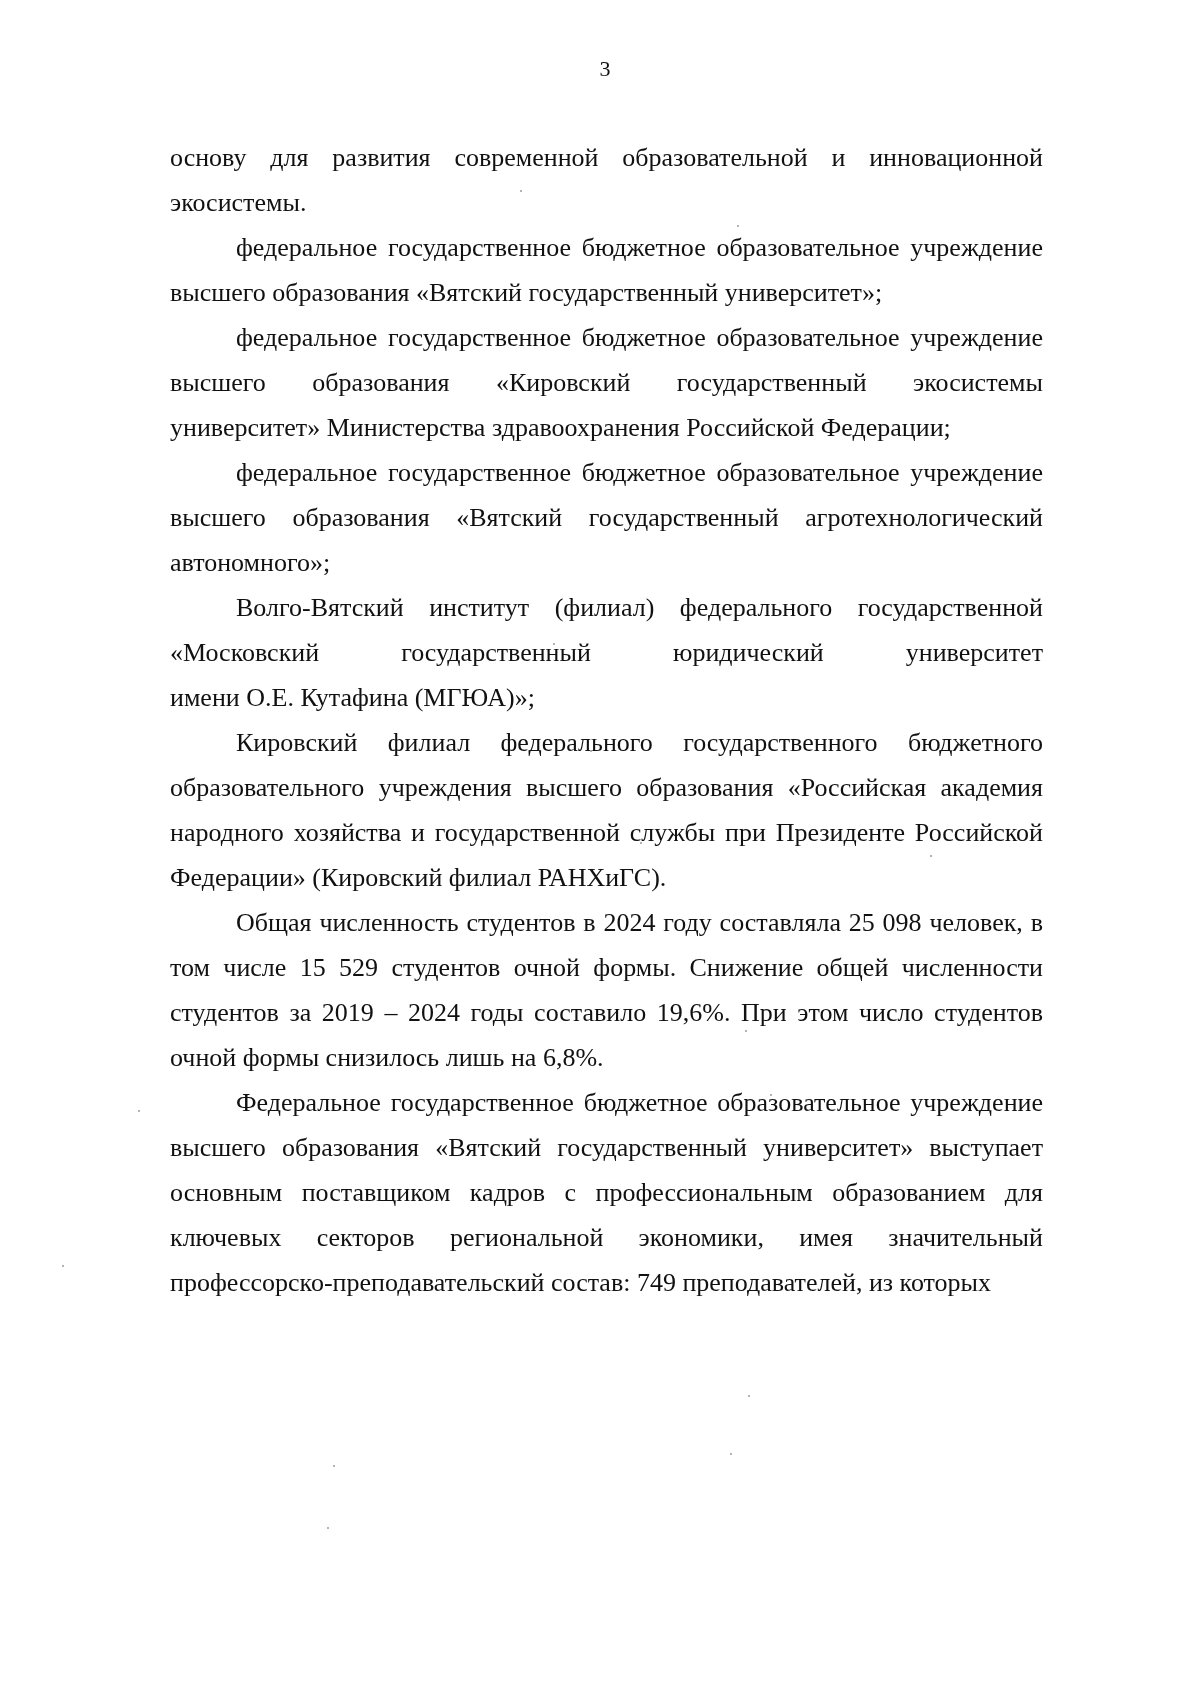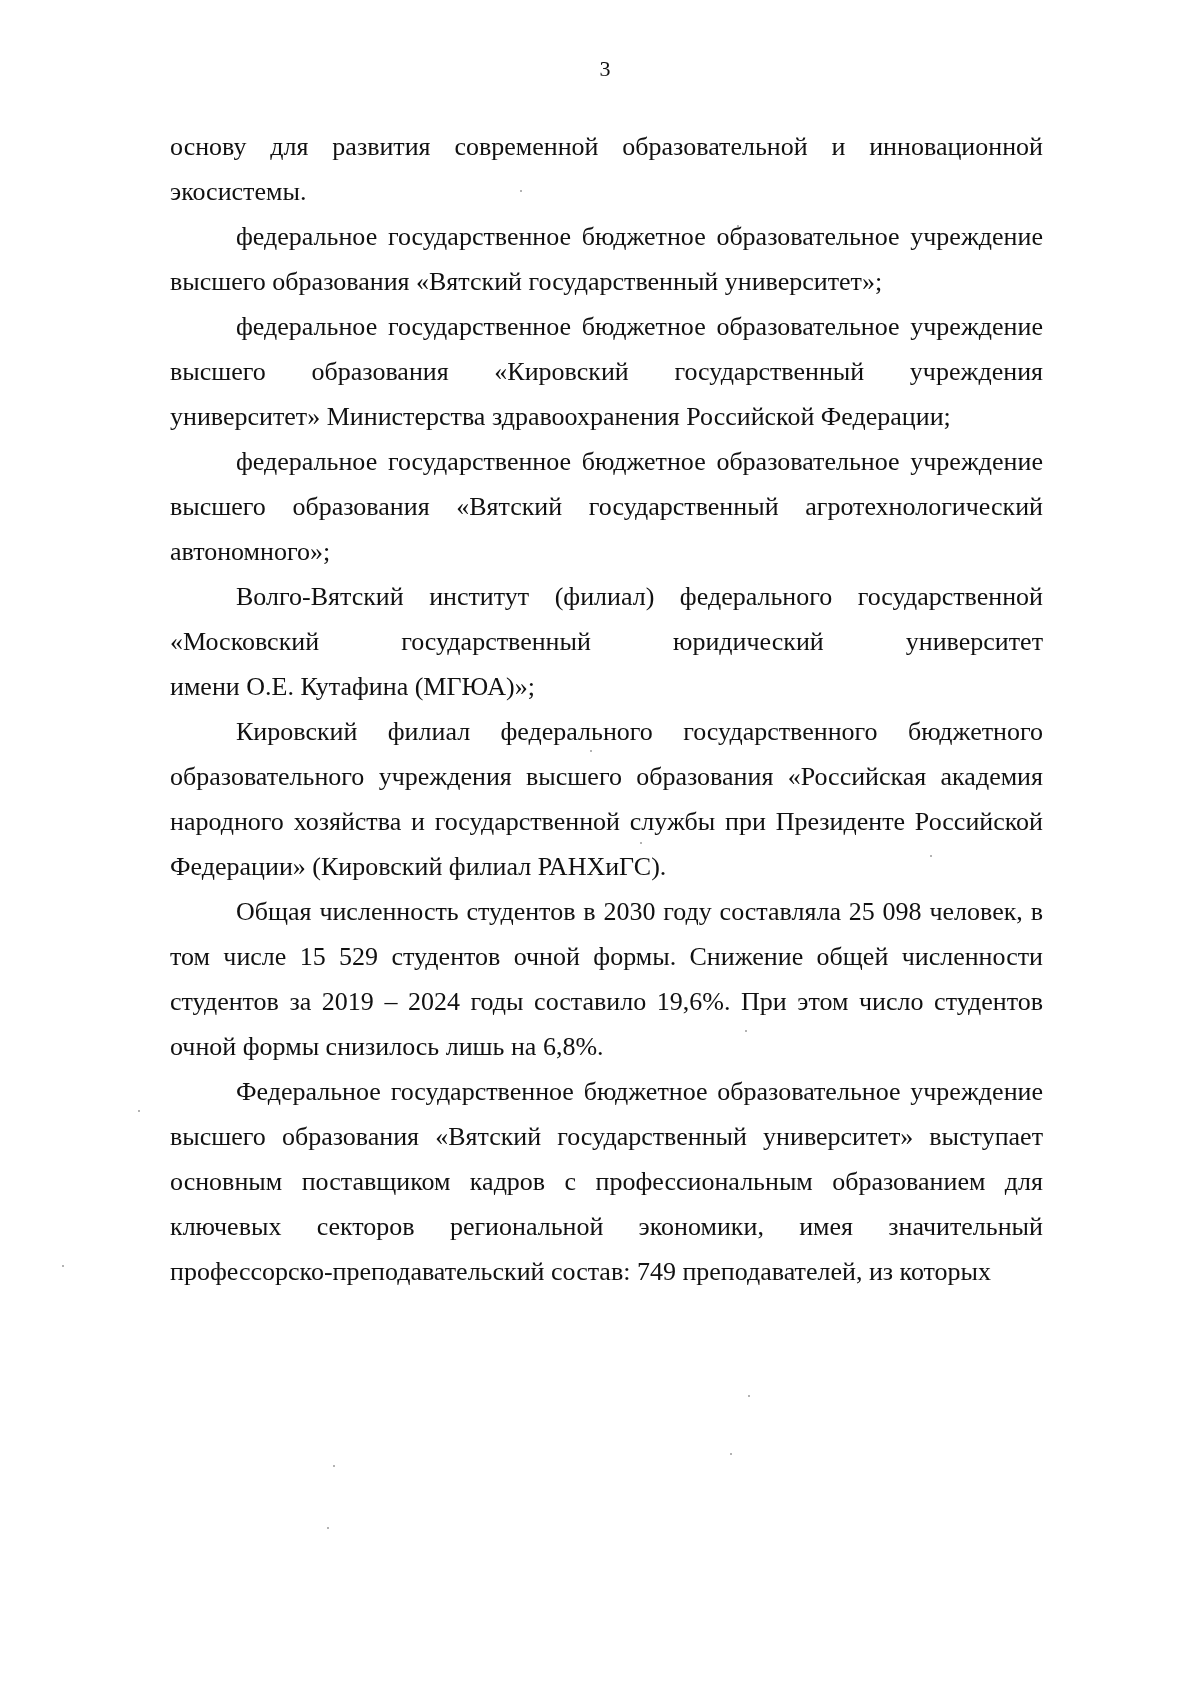--- a/index.html
+++ b/index.html
@@ -8,21 +8,21 @@
     position: absolute; left: 0; top: 0; width: 1200px; height: 1693px;
     background: #ffffff; color: #111111;
     font-family: "Liberation Serif", "DejaVu Serif", serif;
   }
   .page-number {
     position: absolute; top: 56px; left: 0; width: 1200px;
     text-align: center; font-size: 22px; line-height: 26px;
     padding-left: 10px; box-sizing: border-box;
   }
   .body-text {
-    position: absolute; left: 170px; top: 124px; width: 873px;
+    position: absolute; left: 170px; top: 135px; width: 873px;
     font-size: 26px; line-height: 45px;
   }
   .para { margin: 0; text-align: justify; text-indent: 66px; }
   .line { display: block; text-indent: 0; }
   .line.indent { padding-left: 66px; }
   .line.j { text-align: justify; text-align-last: justify; }
   .speck { position: absolute; width: 2px; height: 2px; background: #9a9a9a; border-radius: 1px; }
 </style>
 </head>
 <body>
@@ -34,41 +34,41 @@
       <div class="para">
         <span class="line j">основу для развития современной образовательной и инновационной</span>
         <span class="line">экосистемы.</span>
       </div>
       <div class="para">
         <span class="line indent j">федеральное государственное бюджетное образовательное учреждение</span>
         <span class="line">высшего образования «Вятский государственный университет»;</span>
       </div>
       <div class="para">
         <span class="line indent j">федеральное государственное бюджетное образовательное учреждение</span>
-        <span class="line j">высшего образования «Кировский государственный учреждения</span>
+        <span class="line j">высшего образования «Кировский государственный экосистемы</span>
         <span class="line">университет» Министерства здравоохранения Российской Федерации;</span>
       </div>
       <div class="para">
         <span class="line indent j">федеральное государственное бюджетное образовательное учреждение</span>
         <span class="line j">высшего образования «Вятский государственный агротехнологический</span>
         <span class="line">автономного»;</span>
       </div>
       <div class="para">
         <span class="line indent j">Волго-Вятский институт (филиал) федерального государственной</span>
         <span class="line j">«Московский государственный юридический университет</span>
         <span class="line">имени О.Е. Кутафина (МГЮА)»;</span>
       </div>
       <div class="para">
         <span class="line indent j">Кировский филиал федерального государственного бюджетного</span>
         <span class="line j">образовательного учреждения высшего образования «Российская академия</span>
         <span class="line j">народного хозяйства и государственной службы при Президенте Российской</span>
         <span class="line">Федерации» (Кировский филиал РАНХиГС).</span>
       </div>
       <div class="para">
-        <span class="line indent j">Общая численность студентов в 2030 году составляла 25 098 человек, в</span>
+        <span class="line indent j">Общая численность студентов в 2024 году составляла 25 098 человек, в</span>
         <span class="line j">том числе 15 529 студентов очной формы. Снижение общей численности</span>
         <span class="line j">студентов за  2019 – 2024 годы составило 19,6%. При этом число студентов</span>
         <span class="line">очной формы снизилось лишь на 6,8%.</span>
       </div>
       <div class="para">
         <span class="line indent j">Федеральное государственное бюджетное образовательное учреждение</span>
         <span class="line j">высшего образования «Вятский государственный университет» выступает</span>
         <span class="line j">основным поставщиком кадров с профессиональным образованием для</span>
         <span class="line j">ключевых секторов региональной экономики, имея значительный</span>
         <span class="line">профессорско-преподавательский состав: 749 преподавателей, из которых</span>

